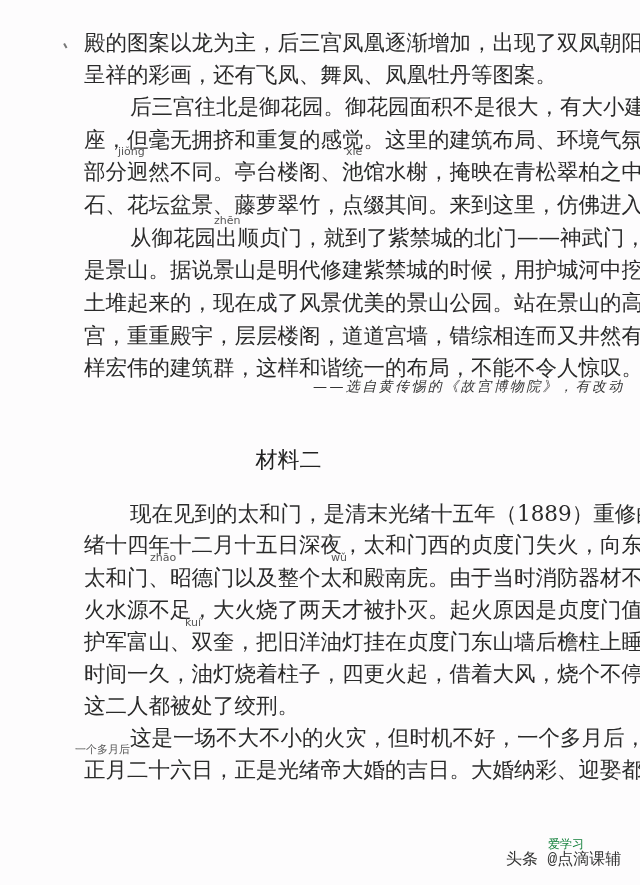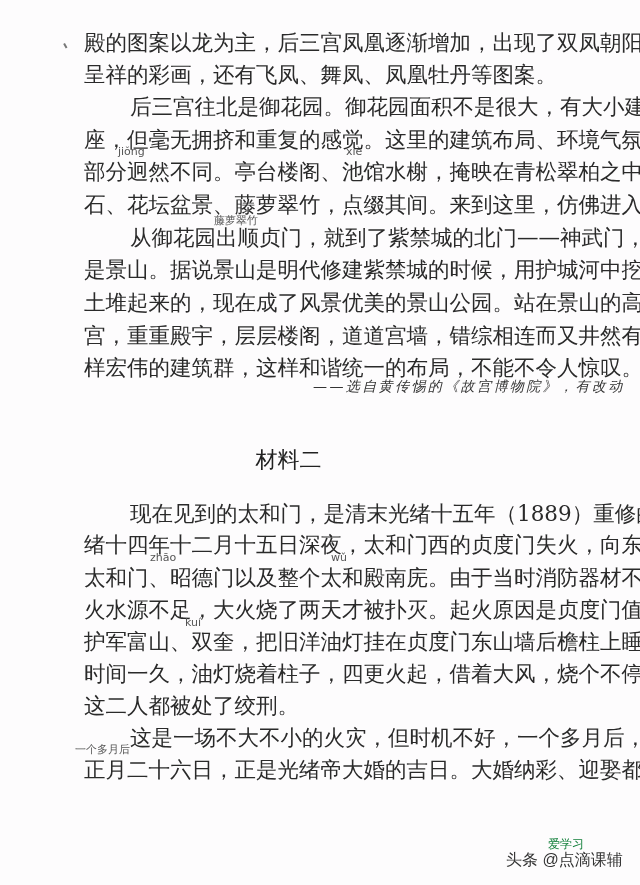--- a/index.html
+++ b/index.html
@@ -55,21 +55,21 @@
   }
   .mark {
     position: absolute; left: 64px; top: 42px;
     width: 5px; height: 5px;
     border-left: 2px solid #777;
     transform: rotate(-30deg);
   }
   .watermark {
     position: absolute;
     left: 506px; top: 850px;
-    font-family: Liberation Sans, sans-serif;
+    font-family: Liberation Mono, monospace;
     font-size: 16px;
     line-height: 20px;
     color: #333;
     white-space: nowrap;
     text-shadow: 0 0 1px #fff;
   }
   .watermark-faint {
     position: absolute;
     left: 548px; top: 836px;
     font-family: "DejaVu Sans", "Liberation Sans", sans-serif;
@@ -87,21 +87,21 @@
 
   <div>
     <div class="line" style="top:31px">殿的图案以龙为主，后三宫凤凰逐渐增加，出现了双凤朝阳、龙凤</div>
     <div class="line last" style="top:63px">呈祥的彩画，还有飞凤、舞凤、凤凰牡丹等图案。</div>
     <div class="line indent" style="top:95px">后三宫往北是御花园。御花园面积不是很大，有大小建筑二十多</div>
     <div class="line" style="top:128px">座，但毫无拥挤和重复的感觉。这里的建筑布局、环境气氛，和前几</div>
     <span class="ruby" style="left:118px; top:146px">jiǒng</span>
     <span class="ruby" style="left:346px; top:146px">xiè</span>
     <div class="line" style="top:160px">部分迥然不同。亭台楼阁、池馆水榭，掩映在青松翠柏之中；假山怪</div>
     <div class="line" style="top:193px">石、花坛盆景、藤萝翠竹，点缀其间。来到这里，仿佛进入苏州园林。</div>
-    <span class="ruby" style="left:214px; top:215px">藤萝翠竹</span>
+    <span class="ruby" style="left:214px; top:215px">zhēn</span>
     <div class="line indent" style="top:226px">从御花园出顺贞门，就到了紫禁城的北门——神武门，对面就</div>
     <div class="line" style="top:258px">是景山。据说景山是明代修建紫禁城的时候，用护城河中挖出的泥</div>
     <div class="line" style="top:291px">土堆起来的，现在成了风景优美的景山公园。站在景山的高处望故</div>
     <div class="line" style="top:324px">宫，重重殿宇，层层楼阁，道道宫墙，错综相连而又井然有序。这</div>
     <div class="line last" style="top:356px">样宏伟的建筑群，这样和谐统一的布局，不能不令人惊叹。</div>
     <div class="source">——选自黄传惕的《故宫博物院》，有改动</div>
   </div>
 
   <div class="section-title">材料二</div>
 

